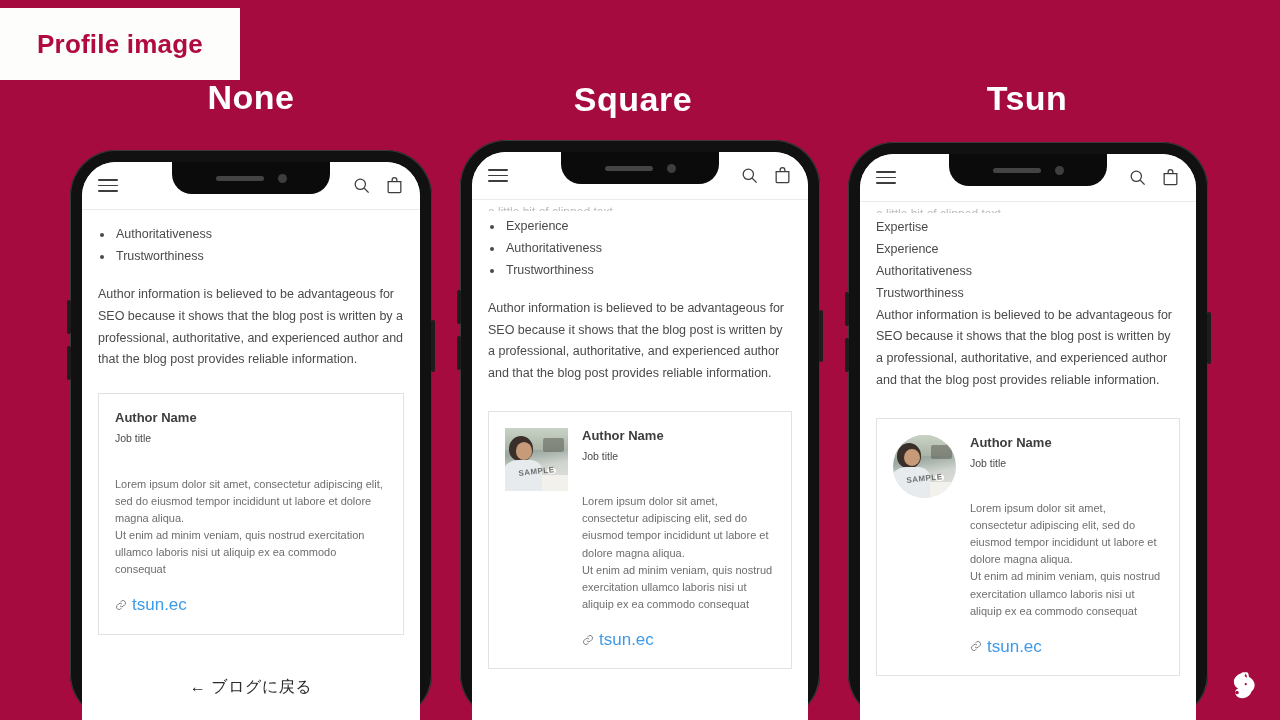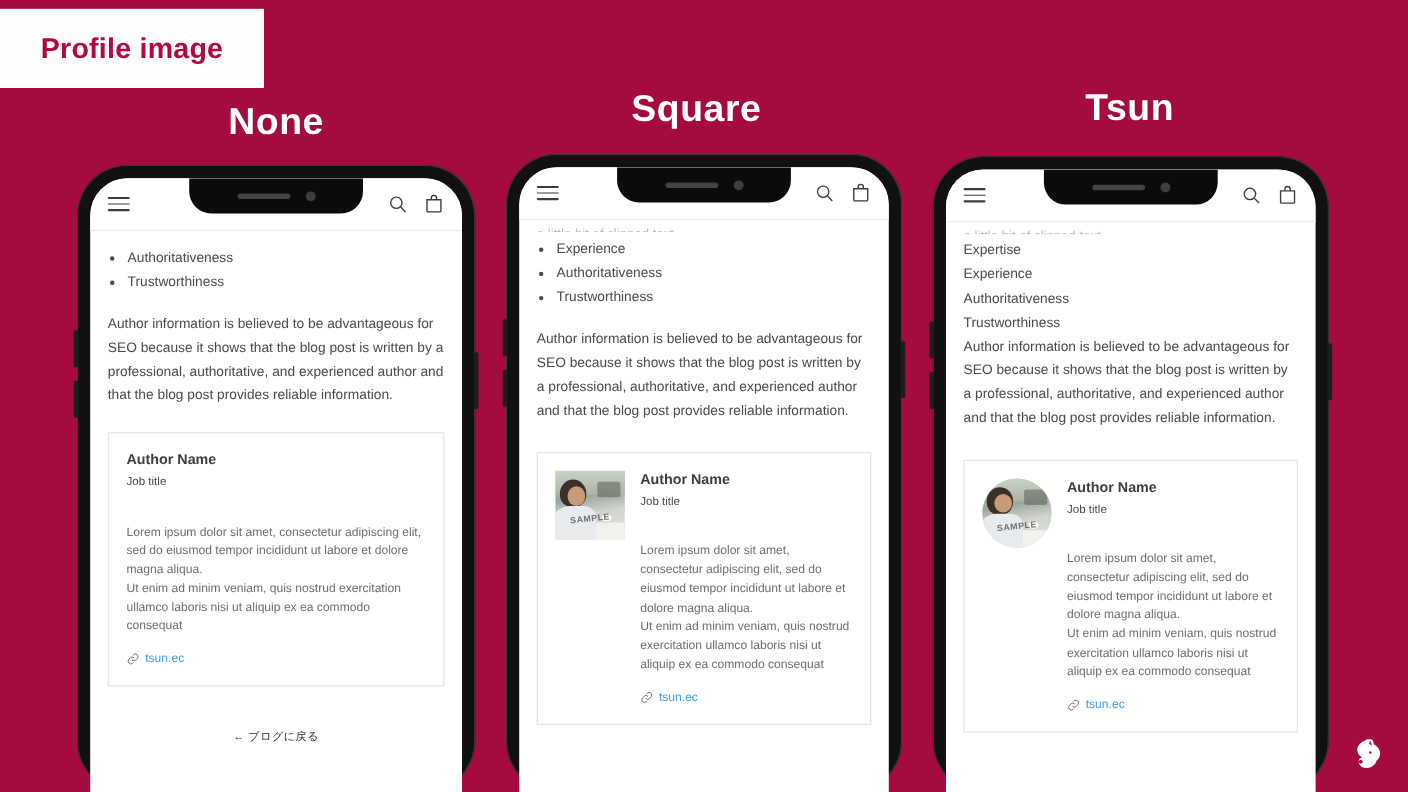--- a/index.html
+++ b/index.html
@@ -30,21 +30,21 @@
   .section-title {
     position: absolute;
     color: #ffffff;
     font-size: 34px;
     font-weight: bold;
     letter-spacing: .5px;
     text-align: center;
     white-space: nowrap;
     transform: translateX(-50%);
   }
-  .t-none   { left: 251px; top: 92px; }
+  .t-none   { left: 251px; top: 78px; }
   .t-square { left: 633px; top: 80px; }
   .t-round  { left: 1027px; top: 79px; }
 
   
   .phone {
     position: absolute;
     background: #111111;
     border-radius: 46px;
     box-shadow: 0 0 0 1px #3a3a3a inset;
     overflow: visible;
@@ -169,32 +169,32 @@
   .author-bio {
     margin-top: 28px;
     font-size: 11px;
     line-height: 1.55;
     color: #6e6e6e;
     white-space: pre-line;
   }
   .author-link {
     margin-top: 12px;
     display: flex; align-items: center; gap: 5px;
-    font-size: 11px;
+    font-size: 17px;
     color: #3d9ae8;
     text-decoration: none;
   }
   .link-icon { width: 12px; height: 12px; color: #6e6e6e; flex: 0 0 auto; }
   .link-icon svg { display: block; width: 100%; height: 100%; }
 
   
   .back-link {
     margin-top: 38px;
     text-align: center;
-    font-size: 10px;
+    font-size: 16px;
     color: #2b2b2b;
     letter-spacing: .5px;
   }
 
   
   .logo {
     position: absolute;
     right: 18px; bottom: 14px;
     width: 40px; height: 40px;
   }

